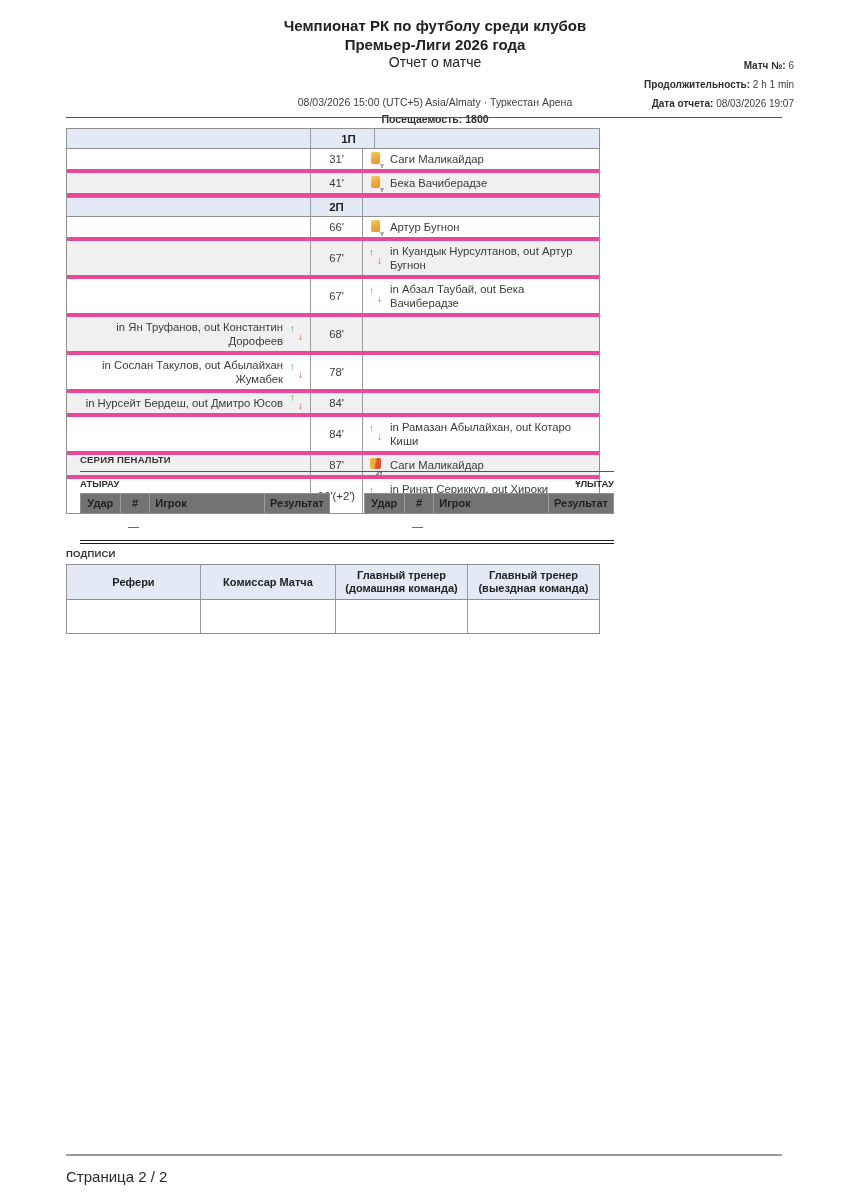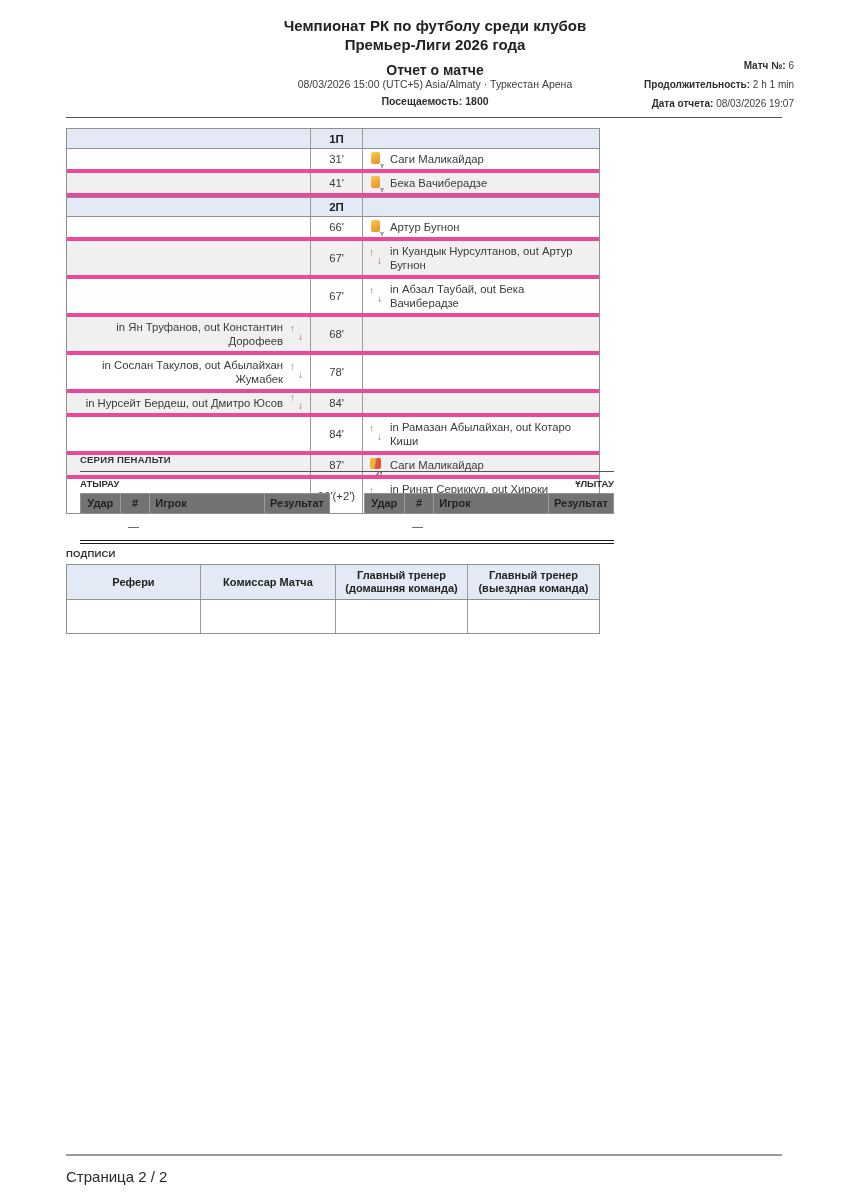--- a/index.html
+++ b/index.html
@@ -7,36 +7,36 @@
   body {
     width:848px; height:1200px; position:relative;
     font-family:"Liberation Sans","DejaVu Sans",sans-serif;
     color:#3b3b3b; overflow:hidden;
   }
   .page { position:absolute; inset:0; }
 
   
   .header-center { position:absolute; top:16px; left:88px; right:66px; text-align:center; }
   .title-line { font-size:15px; font-weight:bold; color:#222; line-height:19px; }
-  .subtitle   { font-size:14px; font-weight:bold; color:#222; margin-top:8px; }
-  .meta-line  { font-size:10.5px; color:#3d3d3d; margin-top:0; }
+  .subtitle   { font-size:14px; font-weight:normal; color:#222; }
+  .meta-line  { font-size:10.5px; color:#3d3d3d; margin-top:26px; }
   .attendance { font-size:10.5px; font-weight:bold; color:#2e2e2e; margin-top:5px; }
 
   .header-right { position:absolute; top:56px; right:54px; text-align:right; font-size:10px; line-height:19px; color:#3d3d3d; }
   .header-right .lbl { font-weight:bold; color:#2e2e2e; }
 
   .header-rule { position:absolute; top:117px; left:66px; right:66px; border-top:1px solid #555; }
 
   
   .events-table { position:absolute; top:128px; left:66px; width:534px; border:1px solid #909090; }
   .row { display:flex; border-bottom:4px solid #ec4899; min-height:20px; background:#fff; }
   .row:last-child { border-bottom:none; }
   .row.alt { background:#f0f0f0; }
   .row.period { background:#e4eaf5; border-top:1px solid #8f8f8f; border-bottom:1px solid #8f8f8f; }
-  .events-table .row:first-child { border-top:none; }
+  .events-table .row:first-child { border-top:none;gap:12px; }
   .c-left  { width:244px; border-right:1px solid #9a9a9a; display:flex; justify-content:flex-end; align-items:center; gap:7px; padding:3px 6px 3px 12px; }
   .c-time  { width:52px;  border-right:1px solid #9a9a9a; display:flex; justify-content:center; align-items:center; padding:3px 2px; }
   .c-right { flex:1; display:flex; align-items:center; gap:7px; padding:3px 10px 3px 6px; }
   .evt-text { font-size:11.3px; line-height:14px; color:#3b3b3b; }
   .c-left .evt-text { text-align:right; }
   .time-text { font-size:11.3px; color:#3b3b3b; }
   .period-label { font-size:11.5px; font-weight:bold; color:#222; }
 
   
   .ic { position:relative; width:14px; height:14px; flex:0 0 14px; display:inline-block; }

